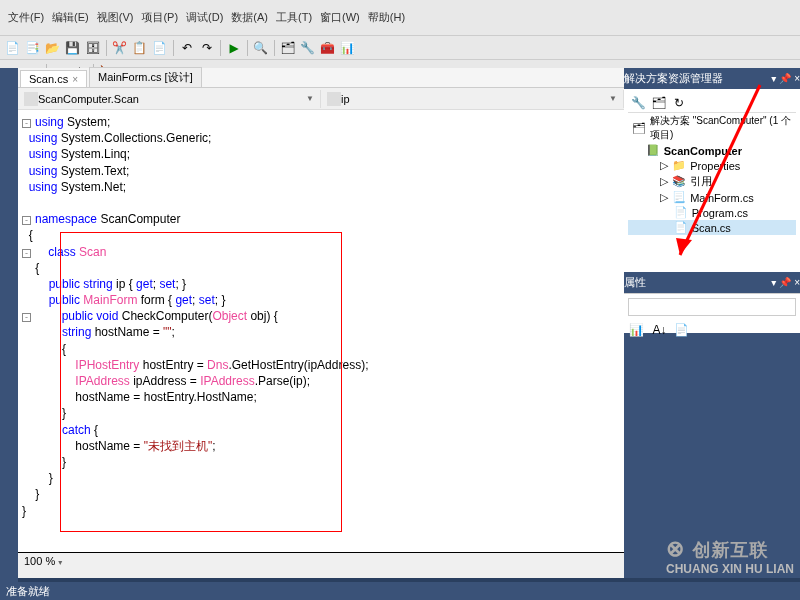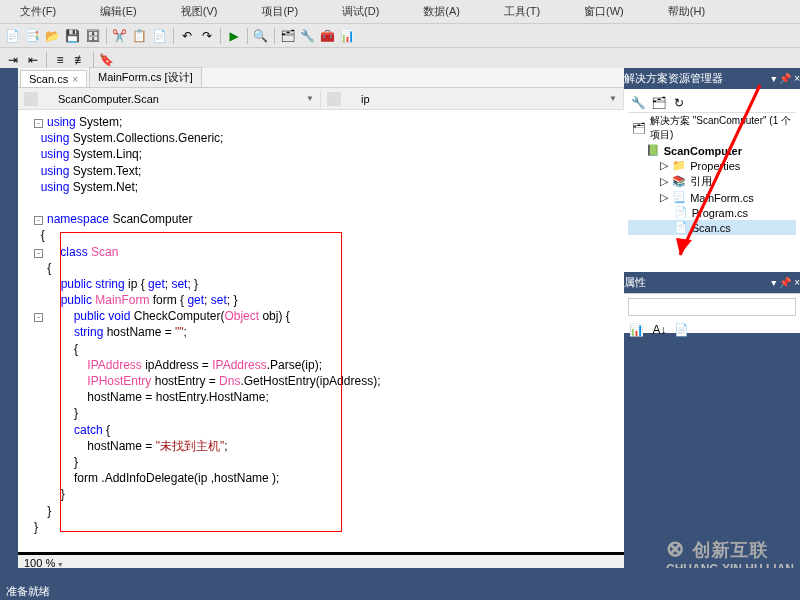--- a/index.html
+++ b/index.html
@@ -1,50 +1,50 @@
 <!DOCTYPE html>
 <html><head>
 <meta charset="utf-8">
 <style>
 * { margin: 0; padding: 0; box-sizing: border-box; font-family: "Microsoft YaHei", SimSun, sans-serif; }
 body { width: 800px; height: 600px; overflow: hidden; background: #2a3f5f; position: relative; }
-.menubar { background: #e8e8e8; height: 24px; display: flex; align-items: center; padding: 0 20px; font-size: 11px; color: #333; border-bottom: 1px solid #ccc; gap: 36px; }
+.menubar { background: #e8e8e8; height: 36px; display: flex; align-items: center; padding: 0 8px; font-size: 11px; color: #333; border-bottom: 1px solid #ccc; }
 .menubar span { margin-right: 8px; cursor: pointer; }
 .toolbar { background: #e8e8e8; height: 24px; display: flex; align-items: center; padding: 2px 4px; border-bottom: 1px solid #ccc; gap: 2px; }
 .toolbar-icon { width: 18px; height: 18px; display: inline-flex; align-items: center; justify-content: center; font-size: 12px; cursor: pointer; }
 .toolbar-sep { width: 1px; height: 16px; background: #bbb; margin: 0 2px; }
 .toolbar2 { background: #e8e8e8; height: 24px; display: flex; align-items: center; padding: 2px 4px; border-bottom: 1px solid #ccc; gap: 2px; }
 .left-rail { position: absolute; left: 0; top: 68px; width: 18px; height: 530px; background: #3a5278; }
 .main-area { position: absolute; left: 18px; top: 68px; width: 606px; height: 510px; background: #fff; }
 .tabs { height: 20px; background: #f5f5f5; display: flex; align-items: end; border-bottom: 1px solid #ccc; }
 .tab { padding: 2px 8px; font-size: 11px; border: 1px solid #ccc; border-bottom: none; background: #fff; margin-left: 2px; display: flex; align-items: center; gap: 4px; }
 .tab.inactive { background: #eee; }
 .tab-close { color: #888; font-size: 10px; cursor: pointer; }
 .navbar { height: 22px; background: #f0f0f0; display: flex; align-items: center; border-bottom: 1px solid #ddd; }
-.navsel { flex: 1; padding: 2px 6px; font-size: 11px; border-right: 1px solid #ddd; display: flex; align-items: center; gap: 20px; }
-.editor { padding: 4px 16px; font-family: "Courier New", monospace; font-size: 12px; line-height: 1.35; position: relative; height: 446px; overflow: hidden; }
+.navsel { flex: 1; padding: 2px 6px; font-size: 11px; border-right: 1px solid #ddd; display: flex; align-items: center; gap: 0; }
+.editor { padding: 4px 4px; font-family: "Courier New", monospace; font-size: 12px; line-height: 1.35; position: relative; height: 446px; overflow: hidden; }
 .editor .line { white-space: pre; }
 .kw { color: #0000ff; }
 .cls { color: #ec4899; }
 .str { color: #a31515; }
 .redbox { position: absolute; border: 1px solid red; left: 42px; top: 122px; width: 282px; height: 300px; pointer-events: none; }
-.zoombar { position: absolute; bottom: 0; left: 0; width: 606px; height: 26px; background: #f0f0f0; border-top: 3px solid #000000; font-size: 11px; padding: 2px 6px; }
+.zoombar { position: absolute; bottom: 0; left: 0; width: 606px; height: 26px; background: #f0f0f0; border-top: 1px solid #000000; font-size: 11px; padding: 2px 6px; }
 .right-panel { position: absolute; right: 0; top: 68px; width: 176px; height: 510px; background: #3a5278; }
 .panel-header { background: #3a5278; color: #fff; font-size: 11px; padding: 3px 0; display: flex; justify-content: space-between; align-items: center; }
 .panel-body { background: #fff; padding: 4px; font-size: 11px; }
 .panel-toolbar { height: 20px; display: flex; align-items: center; gap: 2px; border-bottom: 1px solid #ddd; padding: 2px; }
 .tree-item { display: flex; align-items: center; gap: 4px; padding: 1px 0 1px 4px; cursor: pointer; }
 .tree-item.sel { background: #cde6f7; }
 .tree-indent1 { padding-left: 18px; }
 .tree-indent2 { padding-left: 32px; }
 .tree-indent3 { padding-left: 46px; }
 .props-panel { position: absolute; top: 204px; width: 176px; }
 .props-body { background: #fff; height: 40px; border-top: 1px solid #ccc; padding: 4px; }
 .dropdown-icon { font-size: 8px; color: #666; }
-.statusbar { position: absolute; bottom: 0; left: 0; width: 800px; height: 18px; background: #3a5278; color: #fff; font-size: 11px; padding: 16px 6px; }
+.statusbar { position: absolute; bottom: 0; left: 0; width: 800px; height: 18px; background: #3a5278; color: #fff; font-size: 11px; padding: 2px 6px; }
 .watermark { position: absolute; right: 6px; bottom: 24px; font-size: 18px; color: #aaa; font-weight: bold; letter-spacing: 1px; pointer-events: none; }
 .red-arrow { position: absolute; pointer-events: none; }
 .outline-sq { display:inline-block; width:9px; height:9px; border:1px solid #888; text-align:center; line-height:7px; font-size:9px; color:#888; margin-right:4px;}
 .pin { font-size: 10px; }
 .small-ico { width:14px; height:14px; background:#ddd; display:inline-block; }
 </style>
 </head>
 <body>
 
 <div class="menubar">
@@ -126,28 +126,27 @@
     <div class="line"> </div>
     <div class="line"><span class="outline-sq">-</span><span class="kw">namespace</span><span> ScanComputer</span></div>
     <div class="line">  <span>{</span></div>
     <div class="line"><span class="outline-sq">-</span><span class="kw">    class</span><span class="cls"> Scan</span></div>
     <div class="line"><span>    {</span></div>
     <div class="line"><span class="kw">        public</span><span class="kw"> string</span><span> ip { </span><span class="kw">get</span><span>; </span><span class="kw">set</span><span>; }</span></div>
     <div class="line"><span class="kw">        public</span><span class="cls"> MainForm</span><span> form { </span><span class="kw">get</span><span>; </span><span class="kw">set</span><span>; }</span></div>
     <div class="line"><span class="outline-sq">-</span><span class="kw">        public</span><span class="kw"> void</span><span> CheckComputer(</span><span class="cls">Object</span><span> obj) {</span></div>
     <div class="line"><span class="kw">            string</span><span> hostName = </span><span class="str">""</span><span>;</span></div>
     <div class="line"><span>            {</span></div>
+    <div class="line"><span class="cls">                IPHostEntry</span><span> hostEntry = </span><span class="cls">Dns</span><span>.GetHostEntry(ipAddress);</span></div>
     <div class="line"><span class="cls">                IPAddress</span><span> ipAddress = </span><span class="cls">IPAddress</span><span>.Parse(ip);</span></div>
-    <div class="line"><span class="cls">                IPHostEntry</span><span> hostEntry = </span><span class="cls">Dns</span><span>.GetHostEntry(ipAddress);</span></div>
     <div class="line"><span>                hostName = hostEntry.HostName;</span></div>
     <div class="line"><span>            }</span></div>
     <div class="line"><span class="kw">            catch</span><span> {</span></div>
     <div class="line"><span>                hostName = </span><span class="str">"未找到主机"</span><span>;</span></div>
     <div class="line"><span>            }</span></div>
-    <div class="line"><span>            form .AddInfoDelegate(ip ,hostName );</span></div>
     <div class="line"><span>        }</span></div>
     <div class="line"><span>    }</span></div>
     <div class="line"><span>}</span></div>
     <div class="redbox"></div>
   </div>
   <div class="zoombar">
     <span>100 %</span>
     <span class="dropdown-icon"> ▾</span>
   </div>
 </div>

